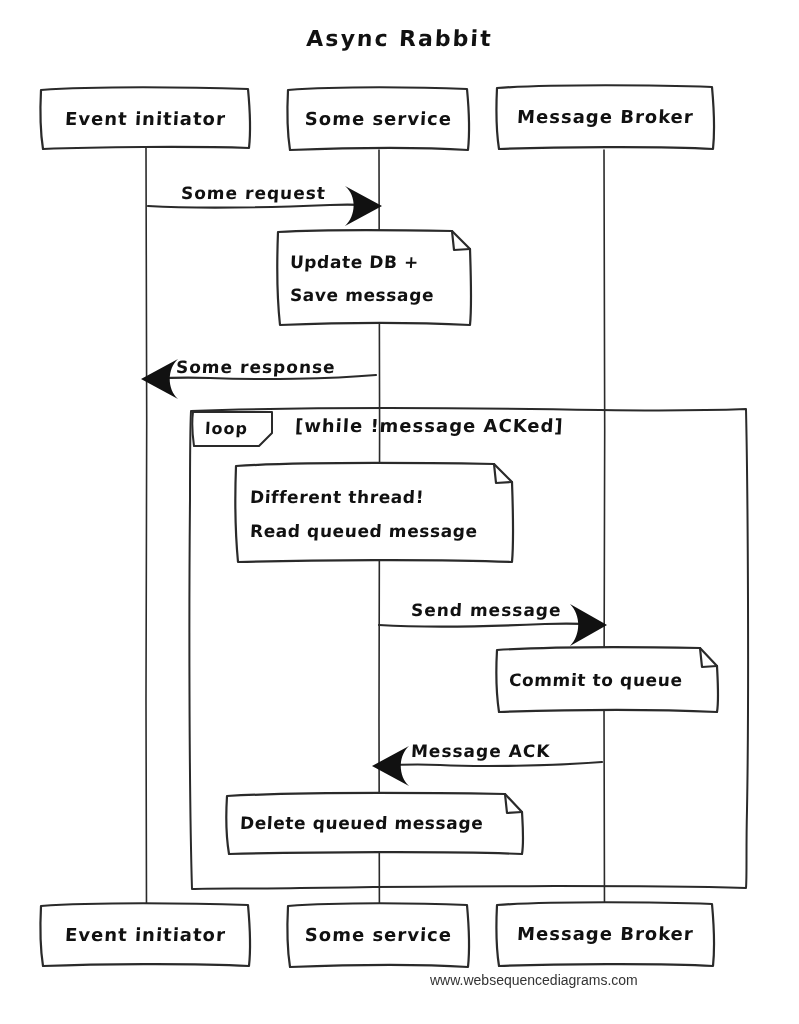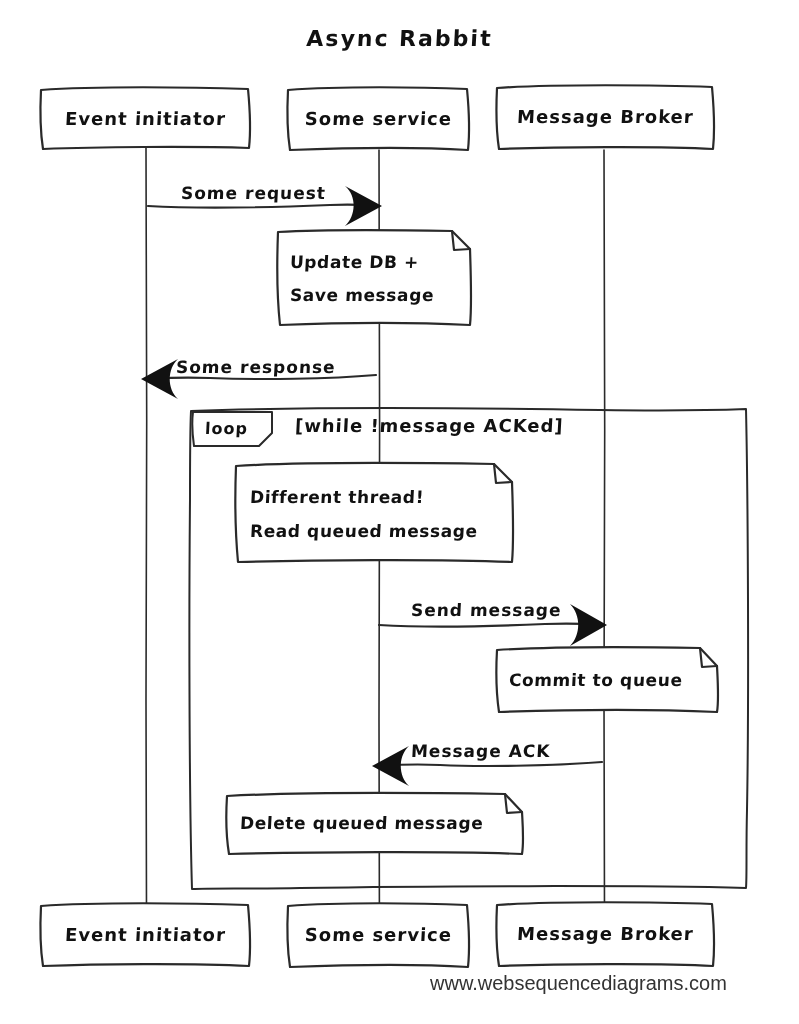--- a/index.html
+++ b/index.html
@@ -57,21 +57,21 @@
     font-size: 16px;
     letter-spacing: 1px;
   }
   .frag-cond {
     font-size: 18px;
     letter-spacing: 1px;
   }
   .footer {
     position: absolute;
     font-family: "Liberation Sans", sans-serif;
-    font-size: 20px;
+    font-size: 14px;
     color: #333333;
     letter-spacing: 0px;
     white-space: nowrap;
   }
   .center {
     text-align: center;
   }
 </style>
 </head>
 <body>

